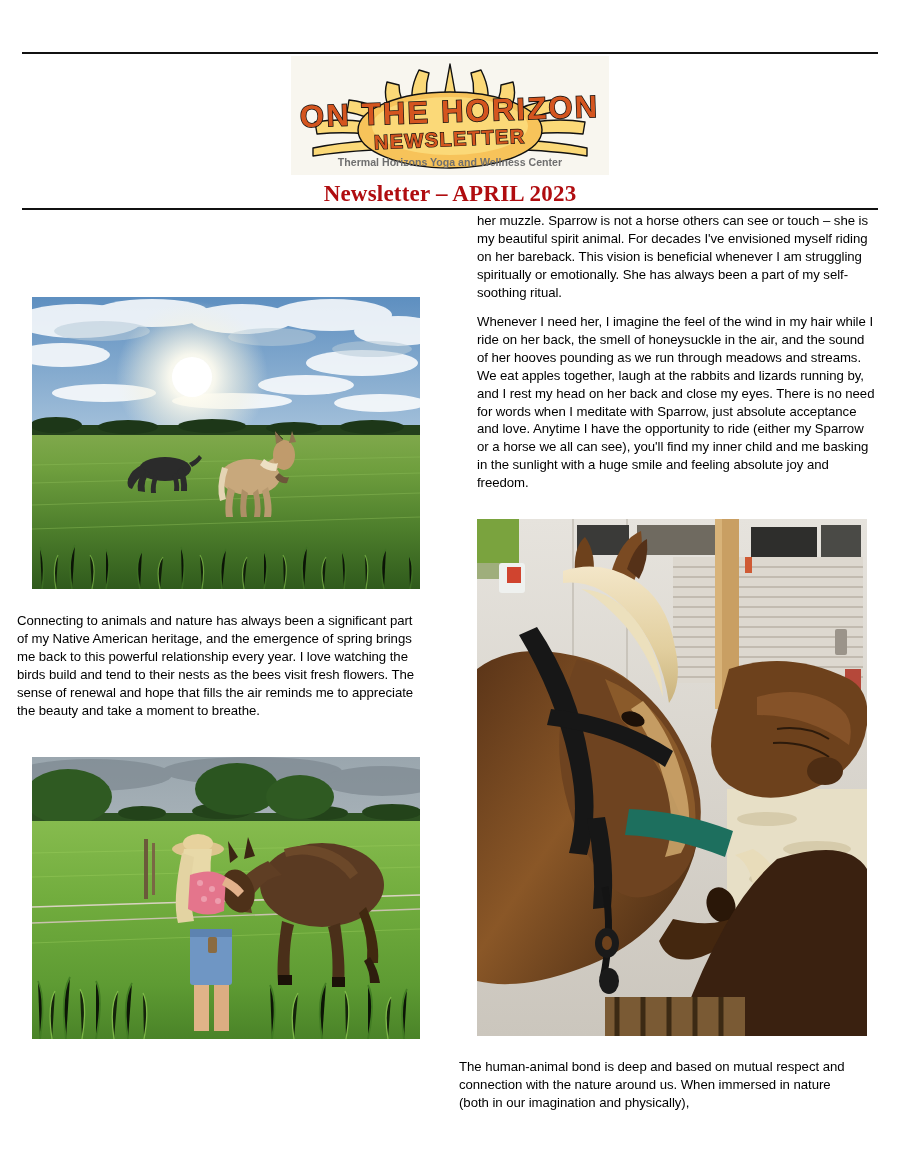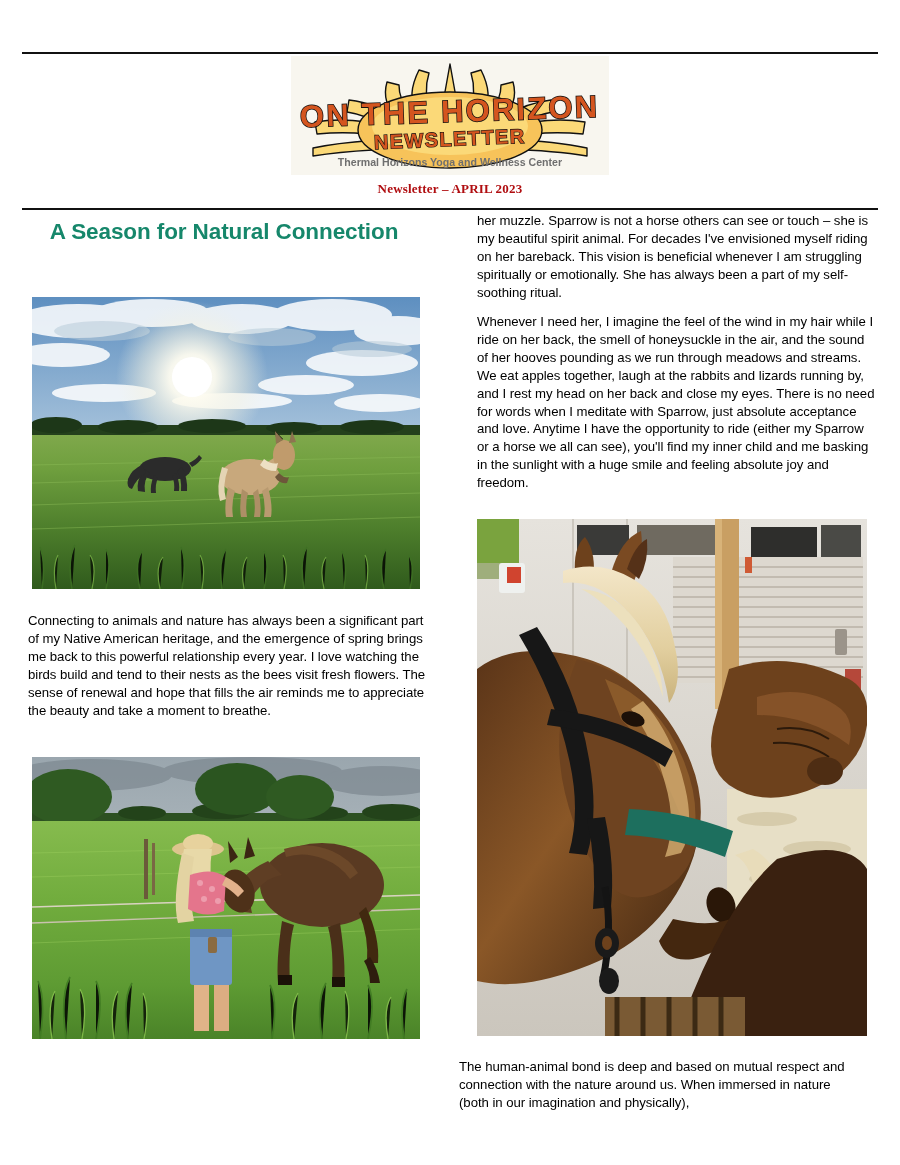--- a/index.html
+++ b/index.html
@@ -13,21 +13,21 @@
   .rule-top{position:absolute;left:22px;top:52px;width:856px;height:0;
     border-top:2px solid #111;}
   .rule-mid{position:absolute;left:22px;top:208px;width:856px;height:0;
     border-top:2px solid #111;}
 
   
   .masthead{position:absolute;left:291px;top:56px;width:318px;height:119px;
     background:#f8f6ef;overflow:hidden;}
   .logo-svg{display:block;width:318px;height:119px;}
   .issue-line{position:absolute;left:0;top:181px;width:900px;text-align:center;
-    font-family:"Liberation Serif",serif;font-weight:bold;font-size:13px;
+    font-family:"Liberation Serif",serif;font-weight:bold;font-size:23px;
     letter-spacing:.2px;color:#b00d10;}
 
   
   .col-left{position:absolute;left:28px;top:218px;width:392px;}
   .col-right{position:absolute;left:477px;top:212px;width:400px;}
 
   .headline{
     font-size:22.5px;font-weight:bold;color:#16876b;text-align:center;
     line-height:1.26;margin:0 0 16px 0;letter-spacing:-0.1px;
     padding:0 18px;
@@ -39,21 +39,21 @@
   .body-p:last-child{margin-bottom:0;}
 
   
   .photo{position:absolute;overflow:hidden;background:#ddd;}
   .photo svg{display:block;width:100%;height:100%;}
 
   #photo-sunset-horses{left:32px;top:297px;width:388px;height:292px;}
   #photo-woman-horse{left:32px;top:757px;width:388px;height:282px;}
   #photo-barn-horses{left:477px;top:519px;width:390px;height:517px;}
 
-  .cap-left-1{position:absolute;left:28px;top:612px;width:398px;}
+  .cap-left-1{position:absolute;left:17px;top:612px;width:398px;}
   .cap-left-2{position:absolute;left:28px;top:1058px;width:398px;}
   .cap-right-1{position:absolute;left:459px;top:1058px;width:400px;}
 </style>
 </head>
 <body>
 
 <div class="page">
 
   <div class="rule-top"></div>
 
@@ -84,23 +84,20 @@
         <text x="159" y="90" font-size="20" font-weight="bold" letter-spacing="1.4" fill="#d4551f" stroke="#111" stroke-width="1.3" paint-order="stroke" transform="rotate(-2.5 159 90)">NEWSLETTER</text>
       </g>
       <text x="159" y="110" text-anchor="middle" font-family="Liberation Sans, sans-serif" font-size="10.6" font-weight="bold" fill="#6f6f6f">Thermal Horizons Yoga and Wellness Center</text>
     </svg>
   </div>
 
   <div class="issue-line">Newsletter – APRIL 2023</div>
 
   <div class="rule-mid"></div>
 
-  <div class="col-left">
-    <h1 class="headline">A Season for Natural Connection</h1>
-  </div>
 
   <div class="photo" id="photo-sunset-horses">
     <svg viewBox="0 0 388 292" preserveAspectRatio="none">
       <defs>
         <linearGradient id="skyG" x1="0" y1="0" x2="0" y2="1">
           <stop offset="0%" stop-color="#5e8fc0"></stop>
           <stop offset="42%" stop-color="#9dbcd8"></stop>
           <stop offset="72%" stop-color="#cfdde6"></stop>
           <stop offset="100%" stop-color="#dfe8e7"></stop>
         </linearGradient>

